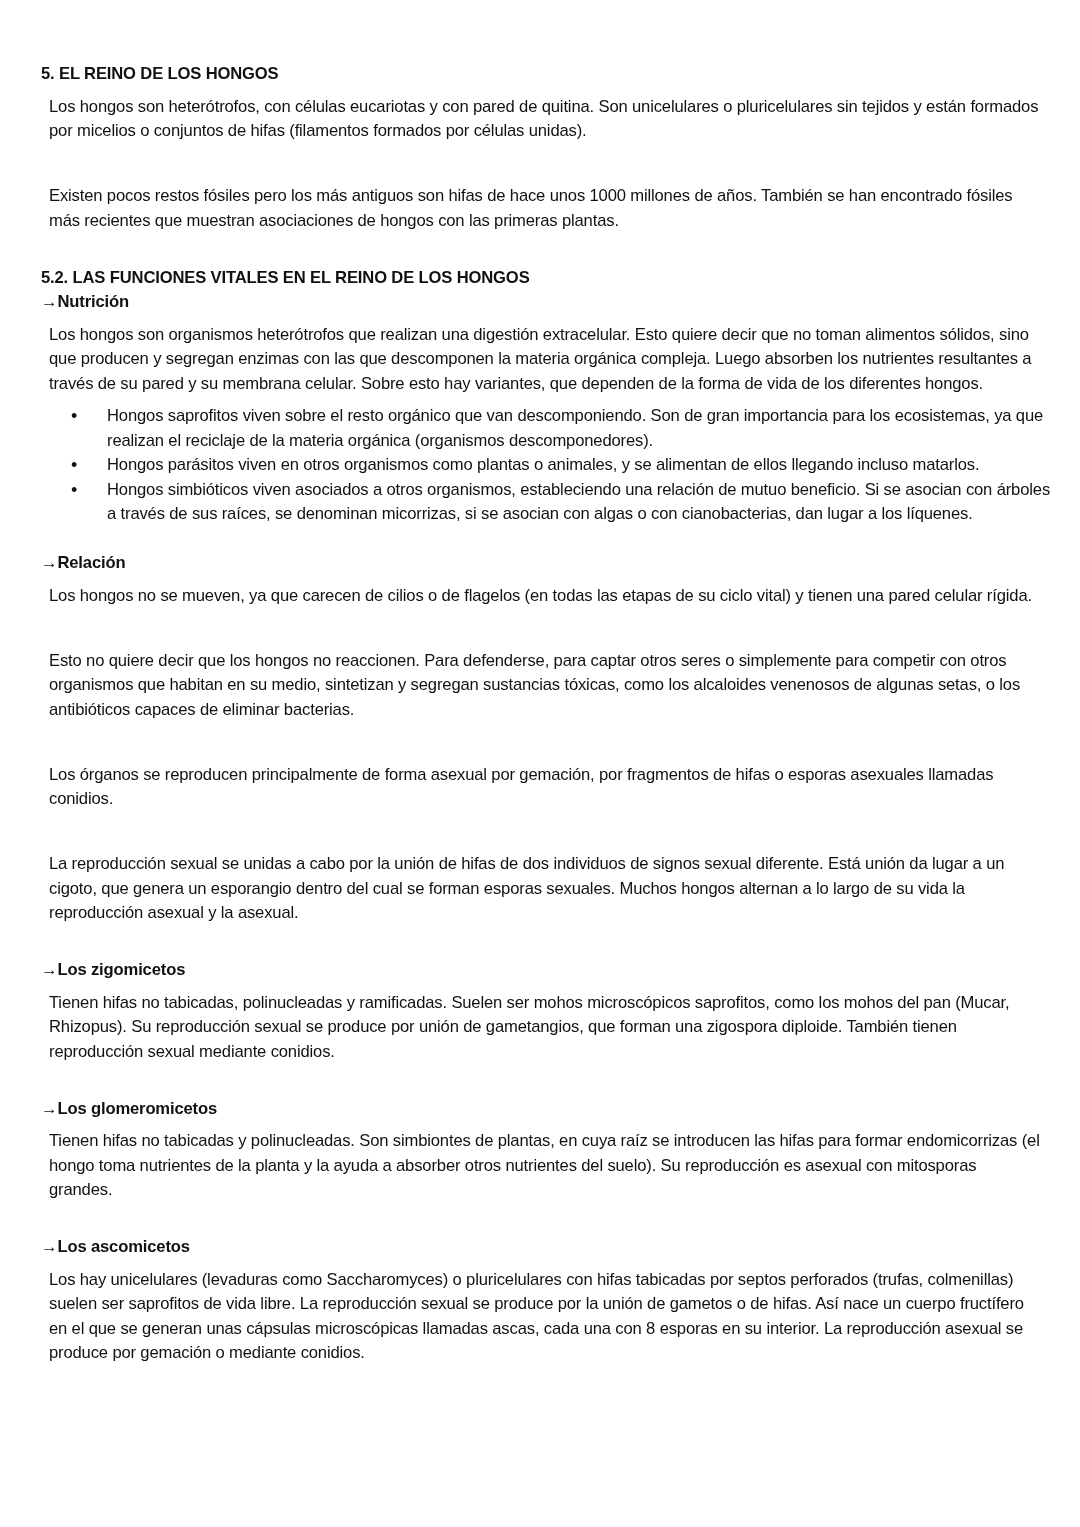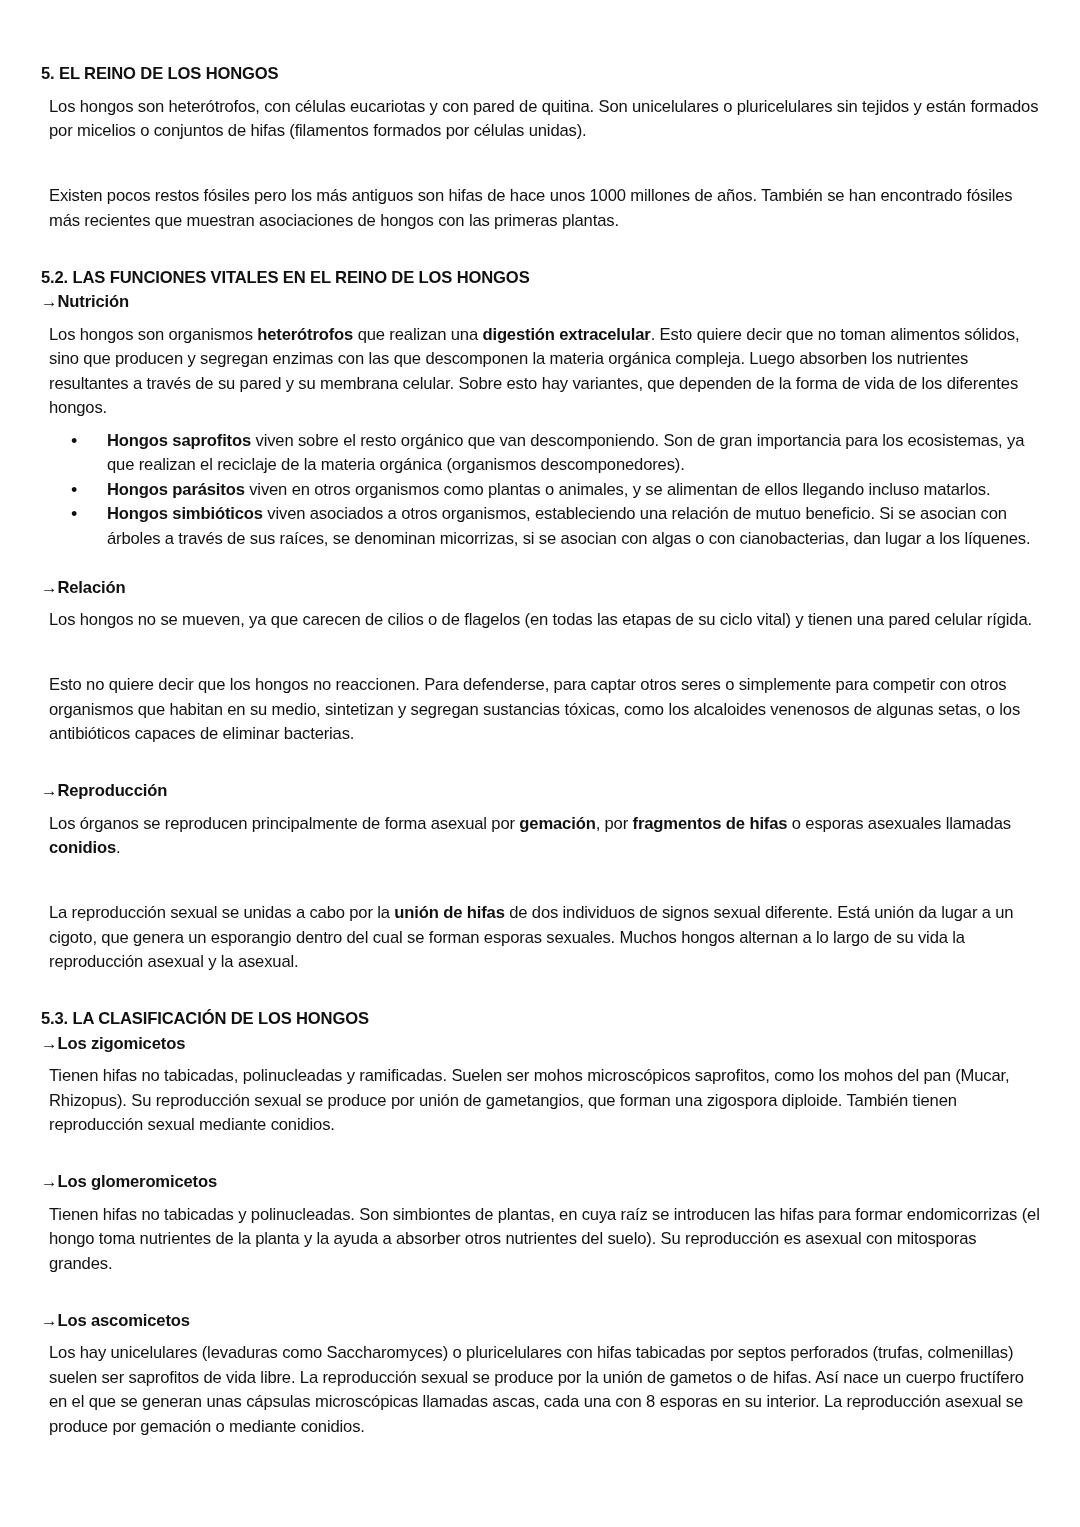--- a/index.html
+++ b/index.html
@@ -23,21 +23,21 @@
     list-style: none; margin: 0; padding: 0;
   }
   ul.bullets li {
     position: relative;
     padding-left: 66px;
   }
   ul.bullets li .dot {
     position: absolute; left: 30px; top: 0;
     font-size: 18px;
   }
-  b { font-weight: bold; }
+  b { font-weight: normal; }
 </style>
 </head>
 <body>
 
 <div class="page">
 
   <p class="h">5. EL REINO DE LOS HONGOS</p>
   <p class="p">Los hongos son heterótrofos, con células eucariotas y con pared de quitina. Son unicelulares o pluricelulares sin tejidos y están formados por micelios o conjuntos de hifas (filamentos formados por células unidas).</p>
   <div class="gap"></div>
 
@@ -53,27 +53,25 @@
     <li><span class="dot">•</span><b>Hongos simbióticos</b><span> viven asociados a otros organismos, estableciendo una relación de mutuo beneficio. Si se asocian con árboles a través de sus raíces, se denominan micorrizas, si se asocian con algas o con cianobacterias, dan lugar a los líquenes.</span></li>
   </ul>
   <div class="gap"></div>
 
   <p class="sub"><span>→</span><span>Relación</span></p>
   <p class="p">Los hongos no se mueven, ya que carecen de cilios o de flagelos (en todas las etapas de su ciclo vital) y tienen una pared celular rígida.</p>
   <div class="gap"></div>
   <p class="p">Esto no quiere decir que los hongos no reaccionen. Para defenderse, para captar otros seres o simplemente para competir con otros organismos que habitan en su medio, sintetizan y segregan sustancias tóxicas, como los alcaloides venenosos de algunas setas, o los antibióticos capaces de eliminar bacterias.</p>
   <div class="gap"></div>
 
-  <p class="sub"><span>→</span><span>Reproducción</span></p>
   <p class="p"><span>Los órganos se reproducen principalmente de forma asexual por </span><b>gemación</b><span>, por </span><b>fragmentos de hifas</b><span> o esporas asexuales llamadas </span><b>conidios</b><span>.</span></p>
   <div class="gap"></div>
   <p class="p"><span>La reproducción sexual se unidas a cabo por la </span><b>unión de hifas</b><span> de dos individuos de signos sexual diferente. Está unión da lugar a un cigoto, que genera un esporangio dentro del cual se forman esporas sexuales. Muchos hongos alternan a lo largo de su vida la reproducción asexual y la asexual.</span></p>
   <div class="gap"></div>
 
-  <p class="h">5.3. LA CLASIFICACIÓN DE LOS HONGOS</p>
   <p class="sub"><span>→</span><span>Los zigomicetos</span></p>
   <p class="p">Tienen hifas no tabicadas, polinucleadas y ramificadas. Suelen ser mohos microscópicos saprofitos, como los mohos del pan (Mucar, Rhizopus). Su reproducción sexual se produce por unión de gametangios, que forman una zigospora diploide. También tienen reproducción sexual mediante conidios.</p>
   <div class="gap"></div>
 
   <p class="sub"><span>→</span><span>Los glomeromicetos</span></p>
   <p class="p">Tienen hifas no tabicadas y polinucleadas. Son simbiontes de plantas, en cuya raíz se introducen las hifas para formar endomicorrizas (el hongo toma nutrientes de la planta y la ayuda a absorber otros nutrientes del suelo). Su reproducción es asexual con mitosporas grandes.</p>
   <div class="gap"></div>
 
   <p class="sub"><span>→</span><span>Los ascomicetos</span></p>
   <p class="p">Los hay unicelulares (levaduras como Saccharomyces) o pluricelulares con hifas tabicadas por septos perforados (trufas, colmenillas) suelen ser saprofitos de vida libre. La reproducción sexual se produce por la unión de gametos o de hifas. Así nace un cuerpo fructífero en el que se generan unas cápsulas microscópicas llamadas ascas, cada una con 8 esporas en su interior. La reproducción asexual se produce por gemación o mediante conidios.</p>

